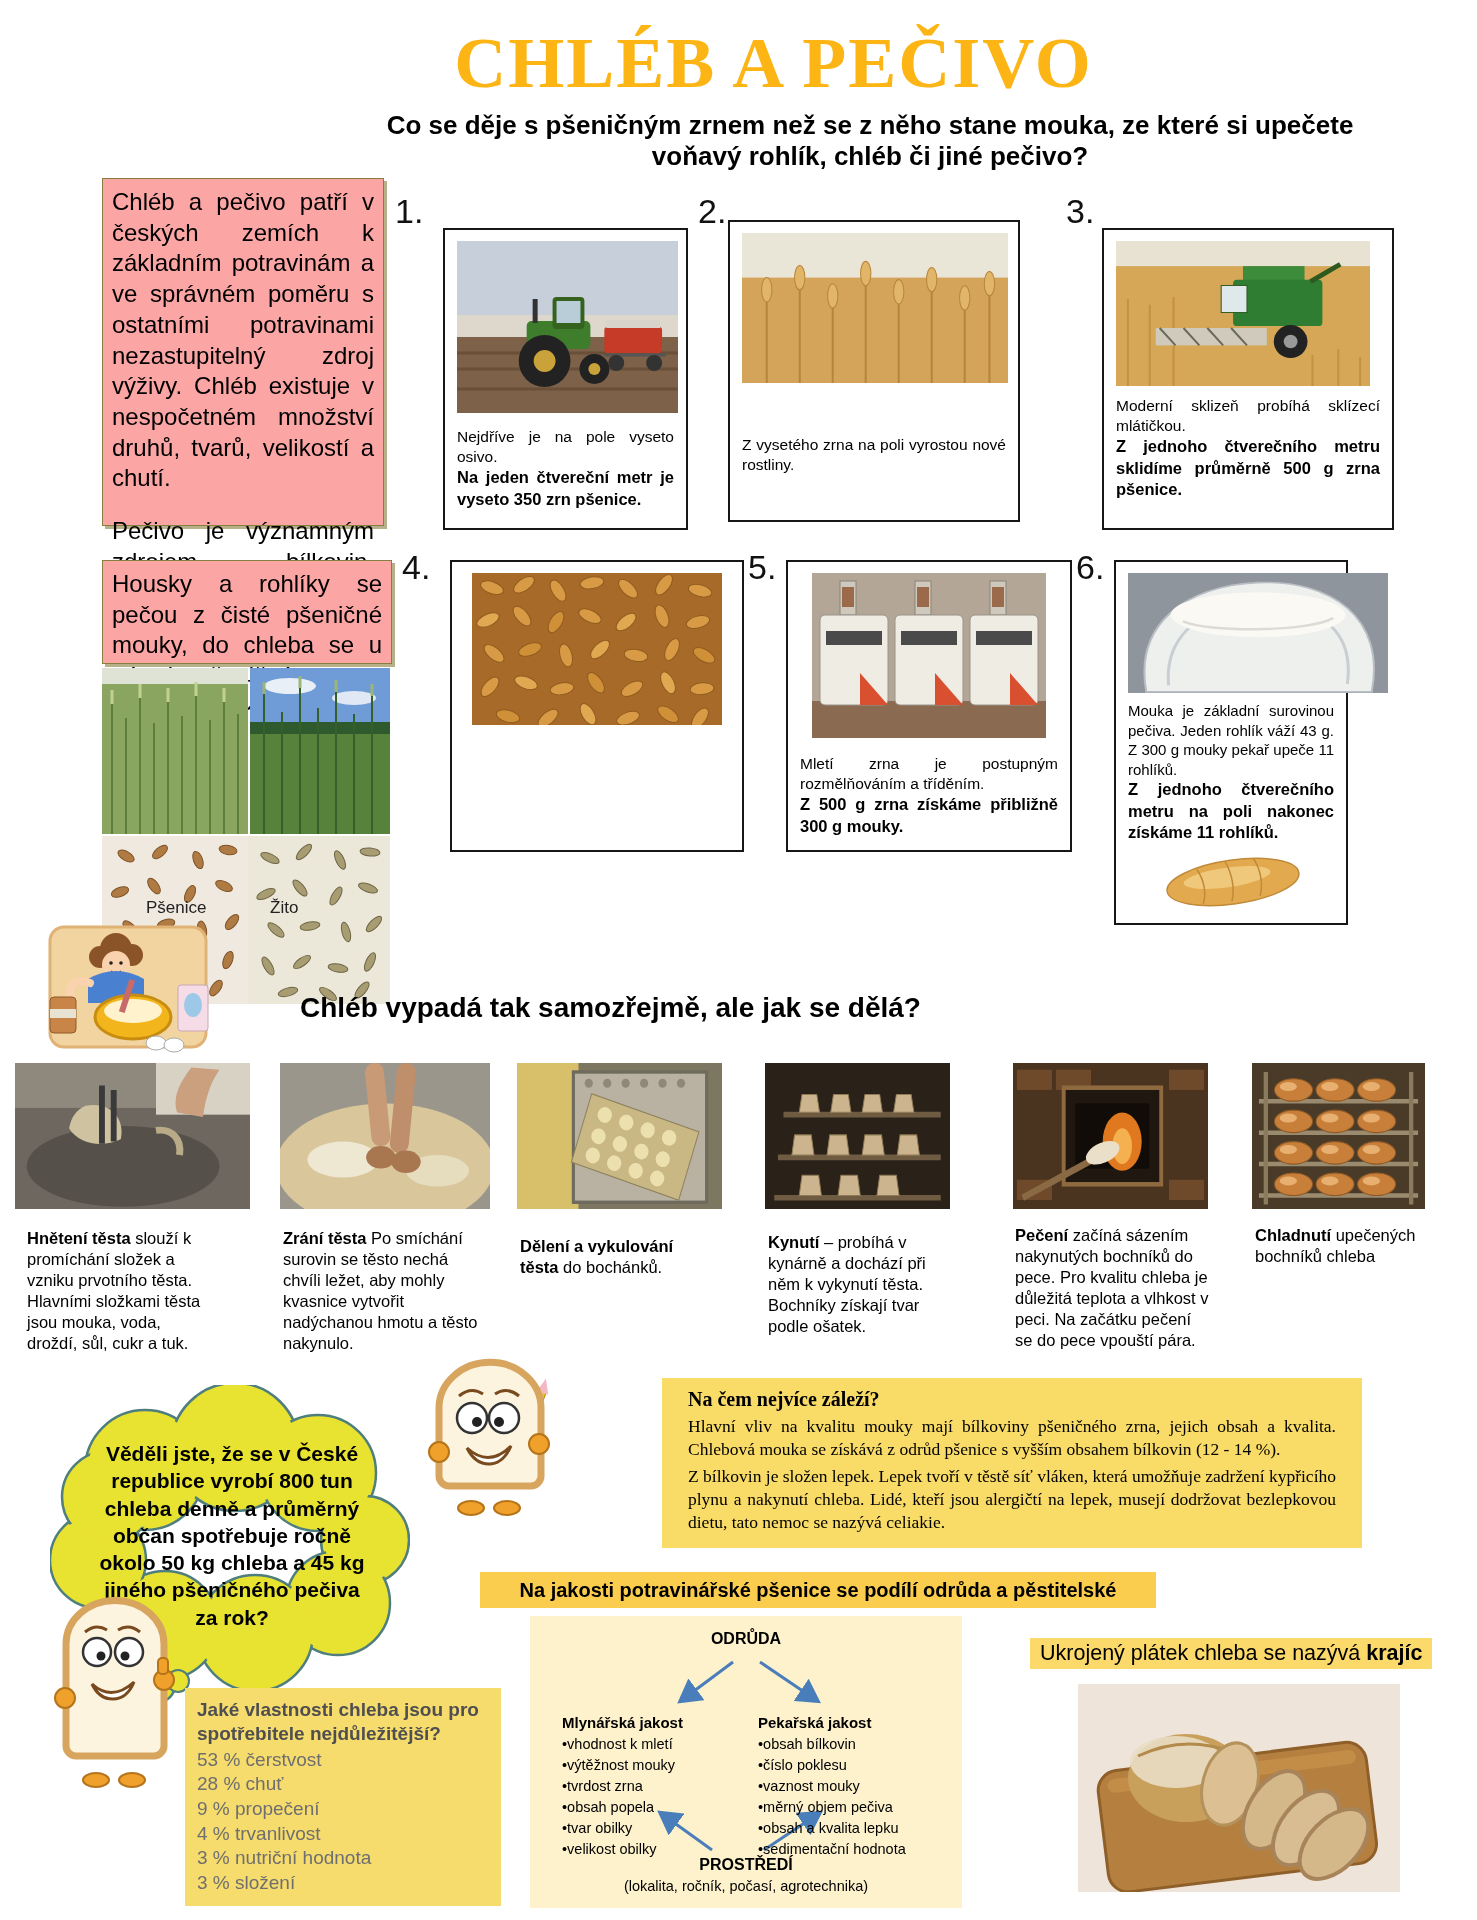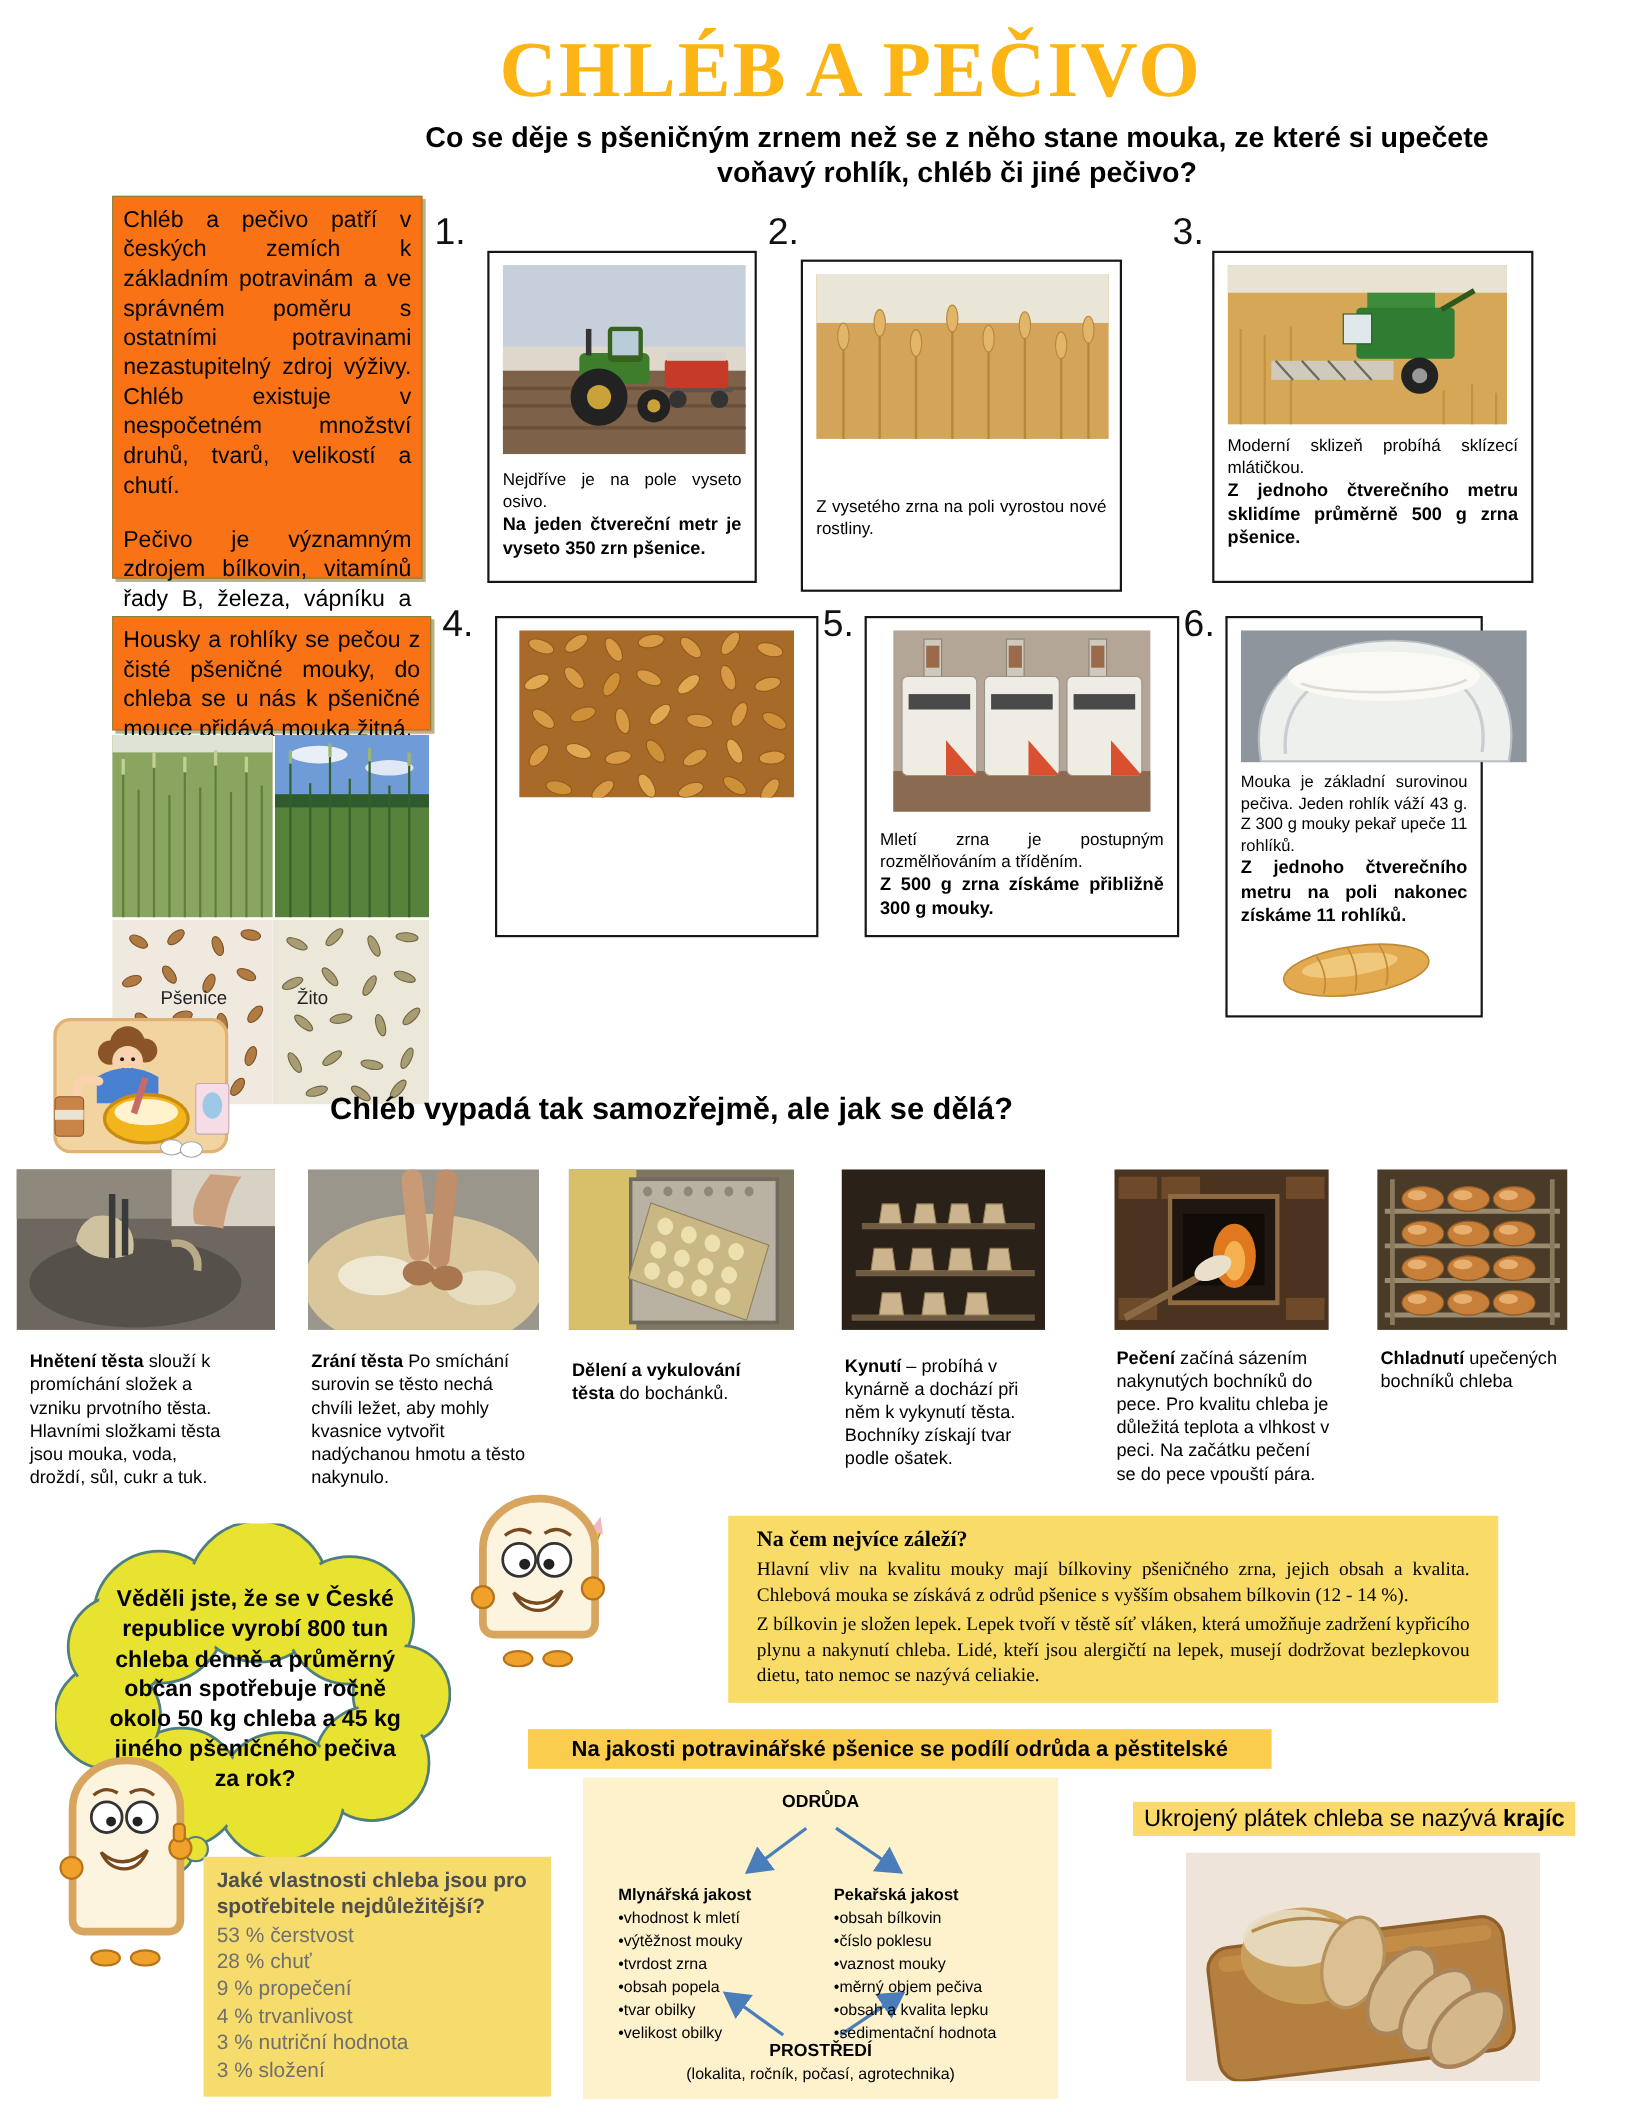--- a/index.html
+++ b/index.html
@@ -1,21 +1,21 @@
 <!DOCTYPE html>
 <html lang="cs"><head>
 <meta charset="utf-8">
 <style>
   html,body{margin:0;padding:0;background:#fff;}
   body{font-family:"Liberation Sans", sans-serif; color:#000;}
   #poster{position:relative;width:1477px;height:1920px;background:#fff;overflow:hidden;}
   .abs{position:absolute;}
   .title{font-family:"Liberation Serif", serif;font-weight:700;font-size:72px;letter-spacing:2px;color:#fcb514;white-space:nowrap;}
   .subtitle{font-weight:700;font-size:26px;text-align:center;line-height:1.18;}
-  .ybox{background:#f97316;border:1px solid #86803f;box-shadow:3px 3px 0 #b8b088;padding:8px 9px;font-size:21px;line-height:1.28;text-align:justify;}
+  .ybox{background:#fca5a5;border:1px solid #86803f;box-shadow:3px 3px 0 #b8b088;padding:8px 9px;font-size:24px;line-height:1.28;text-align:justify;}
   .stepnum{font-size:34px;color:#111;}
   .stepbox{background:#fff;border:2px solid #161616;box-sizing:border-box;padding:11px 12px;display:flex;flex-direction:column;}
   .cap{font-size:15.5px;line-height:1.3;text-align:justify;}
   .cap .b{display:block;font-weight:700;font-size:16.5px;}
   .pcap{font-size:16.5px;line-height:1.27;}
   .pcap b{font-weight:700;}
   .grainlabel{font-size:17px;color:#222;}
   .bigquestion{font-weight:700;font-size:28px;white-space:nowrap;}
   .cloudtext{font-weight:700;font-size:21px;text-align:center;line-height:1.3;}
   .qbox{background:#f9db67;padding:10px 26px;font-family:Liberation Serif, serif;}
@@ -155,21 +155,21 @@
         <circle cx="88" cy="120" r="11" fill="#caa23a"></circle>
       <circle cx="138" cy="128" r="15" fill="#222"></circle>
         <circle cx="138" cy="128" r="6" fill="#caa23a"></circle>
     </svg>
     <div class="cap" style="margin-top:14px;">
       <span>Nejdříve je na pole vyseto osivo. </span><span class="b">Na jeden čtvereční metr je vyseto 350 zrn pšenice.</span>
     </div>
   </div>
 
   <div class="abs stepnum" style="left:698px;top:192px;">2.</div>
-  <div class="abs stepbox" style="left:728px;top:236px;width:292px;height:302px;">
+  <div class="abs stepbox" style="left:728px;top:220px;width:292px;height:302px;">
     <svg width="266" height="150" viewBox="0 0 258 148" preserveAspectRatio="none">
       <rect width="258" height="148" fill="#d3a45a"></rect>
         <rect width="258" height="44" fill="#e9e6d8"></rect>
       <g stroke="#b8863b" stroke-width="2">
         <path d="M24 148V64M56 148V52M88 148V70M120 148V48M152 148V66M184 148V54M216 148V72M240 148V58"></path>
       </g>
       <g fill="#e2b669" stroke="#b8863b">
         <ellipse cx="24" cy="56" rx="5" ry="12"></ellipse>
           <ellipse cx="56" cy="44" rx="5" ry="12"></ellipse>
           <ellipse cx="88" cy="62" rx="5" ry="12"></ellipse>

